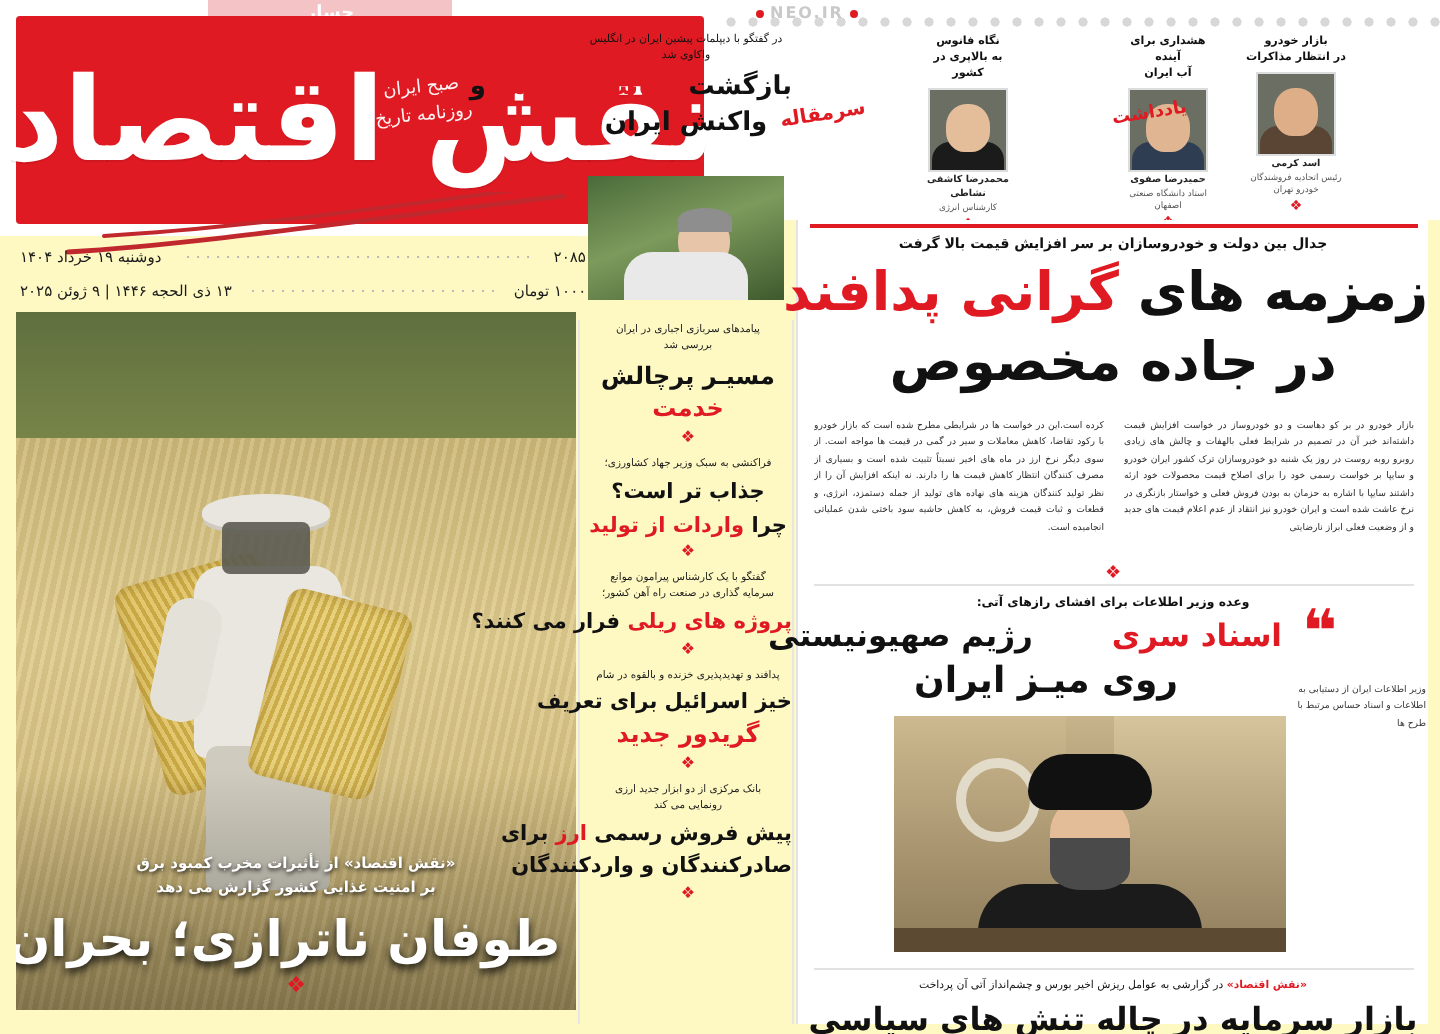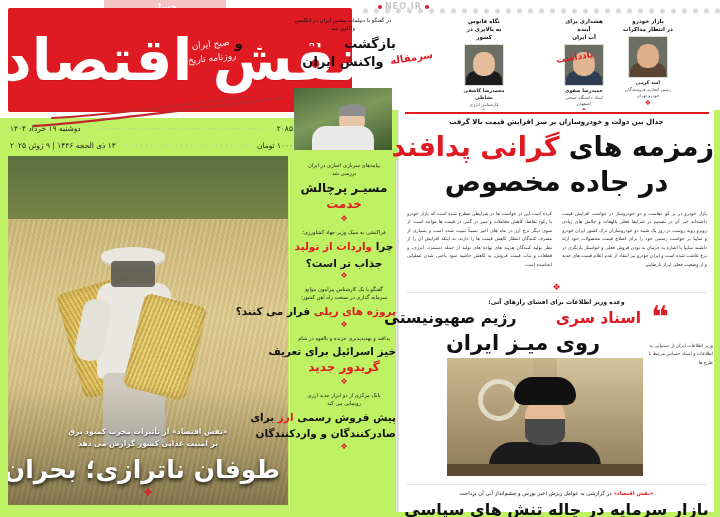--- a/index.html
+++ b/index.html
@@ -2,21 +2,21 @@
 <html lang="fa" dir="rtl"><head>
 <meta charset="utf-8">
 <style>
   * { margin:0; padding:0; box-sizing:border-box; }
   html,body { width:720px; height:517px; overflow:hidden; }
   body {
     font-family:"DejaVu Sans", sans-serif;
     background:#ffffff;
     direction:rtl;
   }
-  .page { position:relative; width:720px; height:517px; background:#bef264; }
+  .page { position:relative; width:720px; height:517px; background:#fef9c3; }
 
   
   .masthead {
     position:absolute; left:0; top:0; width:360px; height:118px;
     background:#ffffff;
   }
   .mh-red {
     position:absolute; left:8px; top:8px; width:344px; height:104px;
     background:#e01a22;
     border-radius:2px;
@@ -267,21 +267,21 @@
   .rp2-kick {
     position:absolute; left:0; top:188px; width:100%;
     text-align:center; font-size:6.2px; color:#111; font-weight:bold;
   }
   .rp2-head {
     position:absolute; left:6px; top:198px; width:236px;
     text-align:center; line-height:1.34;
   }
   .rp2-h1 { font-size:15.5px; font-weight:bold; color:#111; white-space:nowrap;}
   .rp2-h1 .red { color:#e01a22;margin-left:34px; }
-  .rp2-h2 { font-size:21px; font-weight:bold; color:#111; white-space:nowrap;}
+  .rp2-h2 { font-size:18px; font-weight:bold; color:#111; white-space:nowrap;}
 
   .quote-mark {
     position:absolute; left:252px; top:196px;
     color:#e01a22; font-size:30px; font-weight:bold; line-height:.7;
     letter-spacing:-2px;
   }
   .quote-note {
     position:absolute; left:240px; top:232px; width:74px;
     font-size:4.6px; line-height:1.85; color:#333; text-align:right;
   }
@@ -472,22 +472,22 @@
         <div>پیامدهای سربازی اجباری در ایران</div>
         <div>بررسی شد</div>
       </div>
       <div class="mi-h">مسیـر پرچالش</div>
       <div class="mi-red">خدمت</div>
       <div class="mi-mark">❖</div>
     </div>
 
     <div class="mi">
       <div class="mi-kick">فراکنشی به سبک وزیر جهاد کشاورزی؛</div>
+      <div class="mi-h sm">جذاب تر است؟</div>
       <div class="mi-h sm"><span>چرا </span><span class="red">واردات از تولید</span></div>
-      <div class="mi-h sm">جذاب تر است؟</div>
       <div class="mi-mark">❖</div>
     </div>
 
     <div class="mi">
       <div class="mi-kick">
         <div>گفتگو با یک کارشناس پیرامون موانع</div>
         <div>سرمایه گذاری در صنعت راه آهن کشور؛</div>
       </div>
       <div class="mi-h sm"><span class="red">پروژه های ریلی</span><span> فرار می کنند؟</span></div>
       <div class="mi-mark">❖</div>

